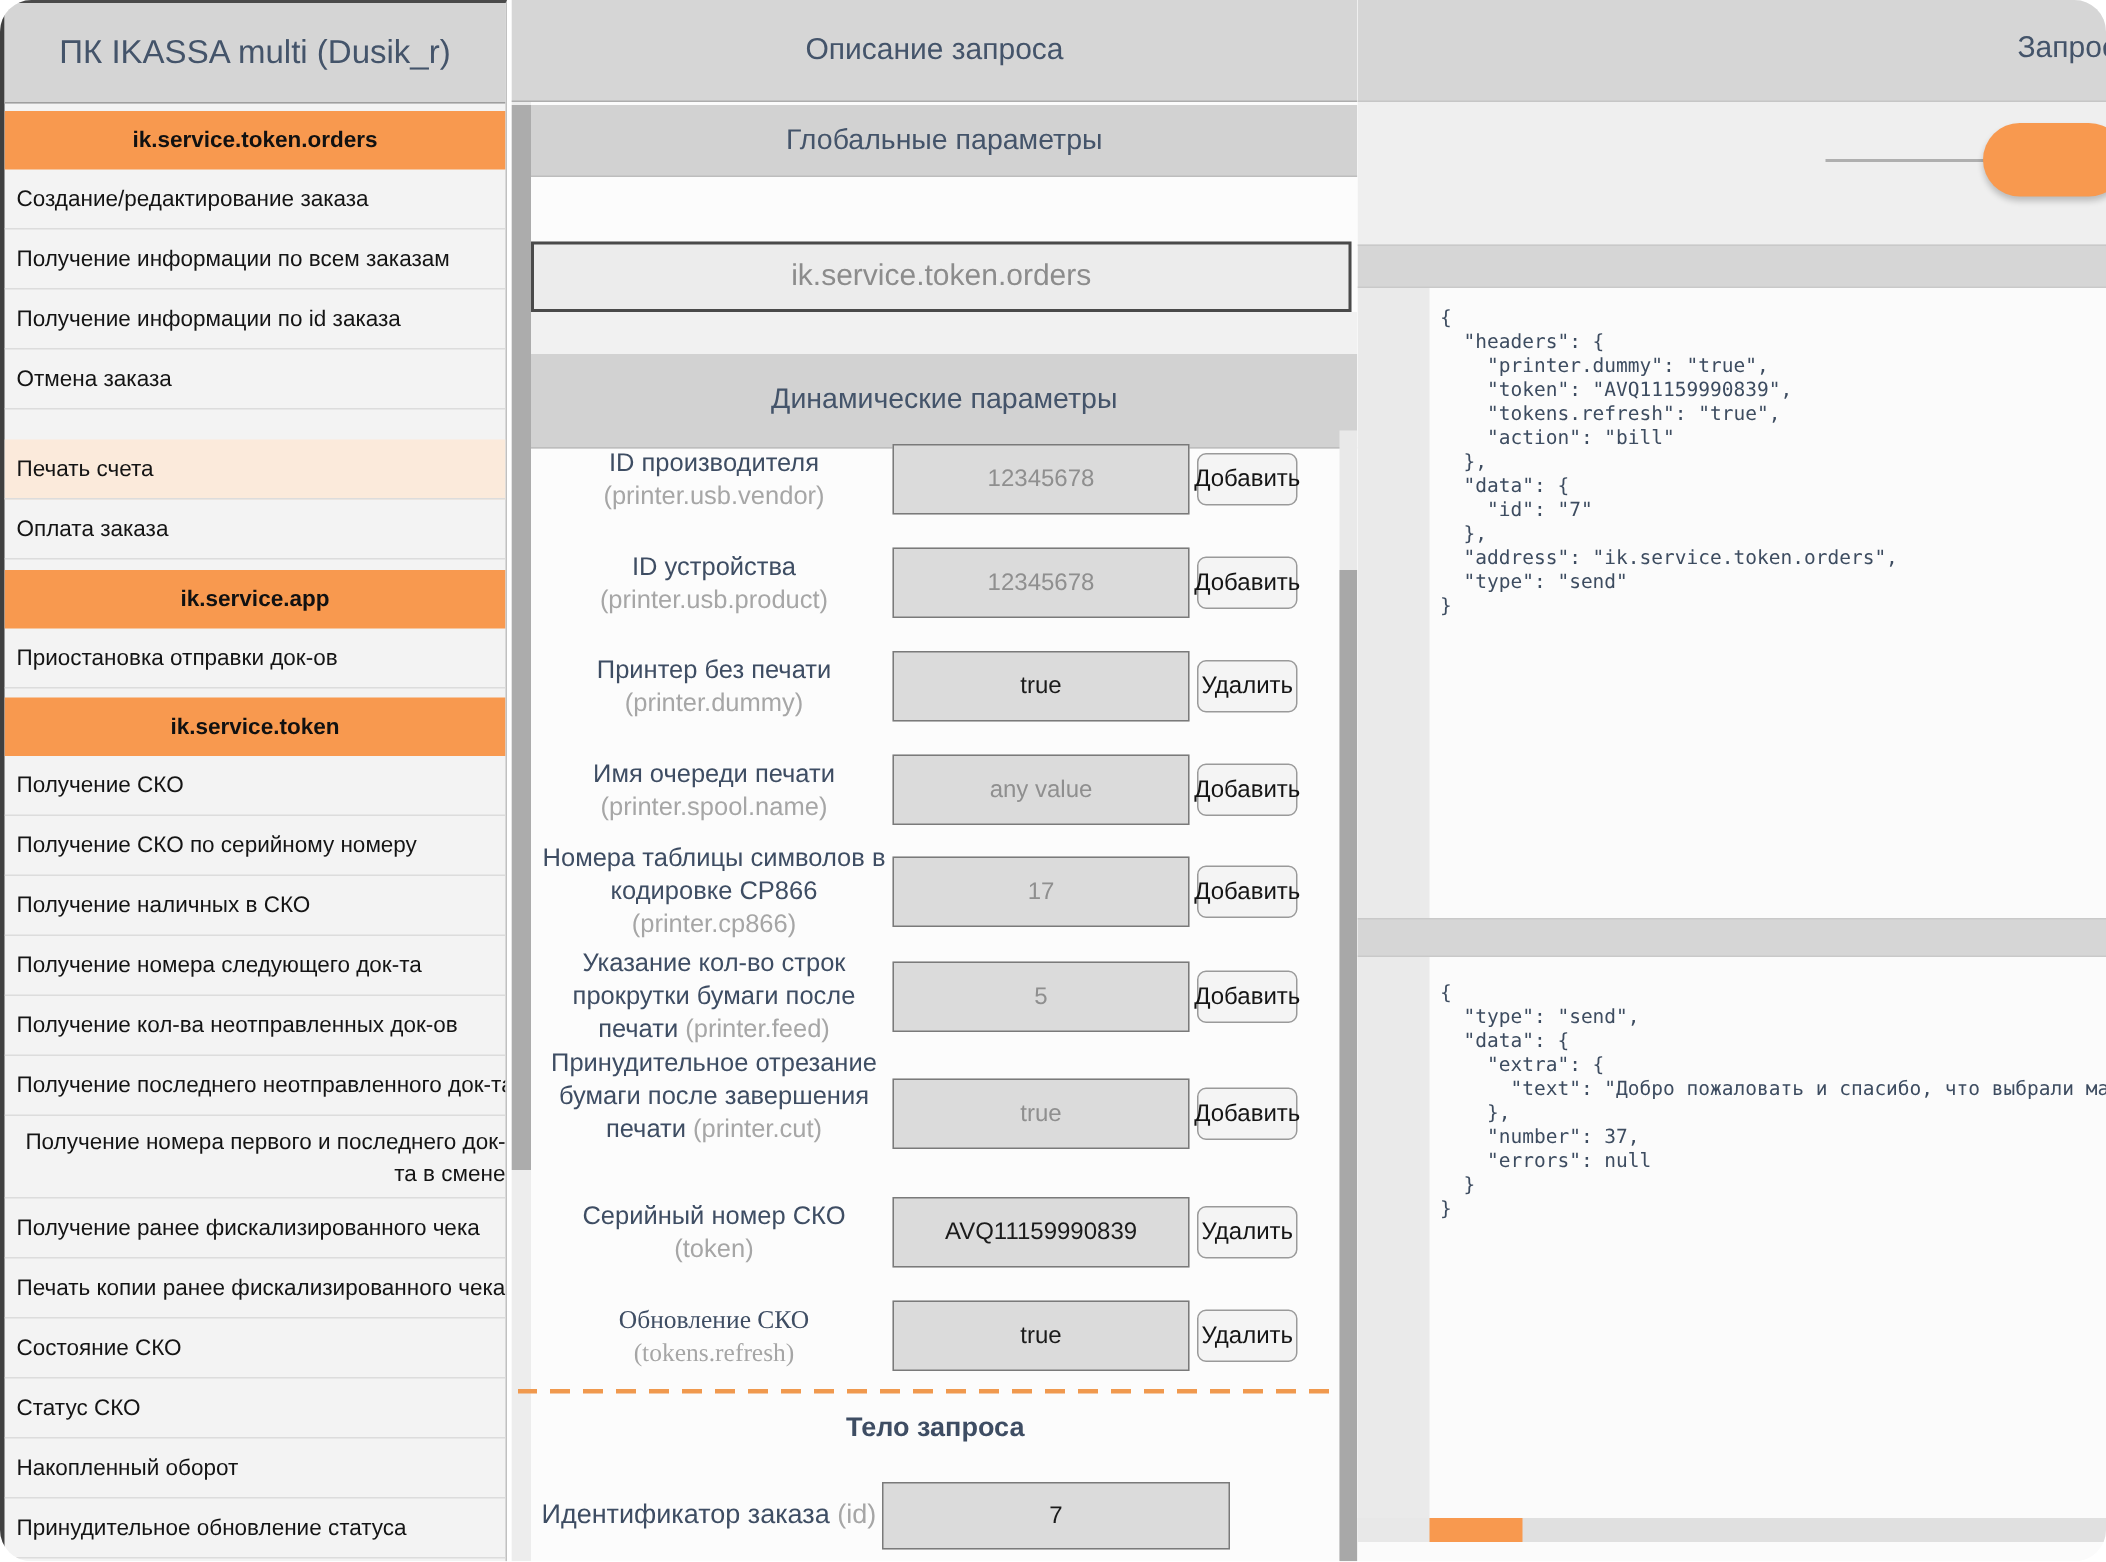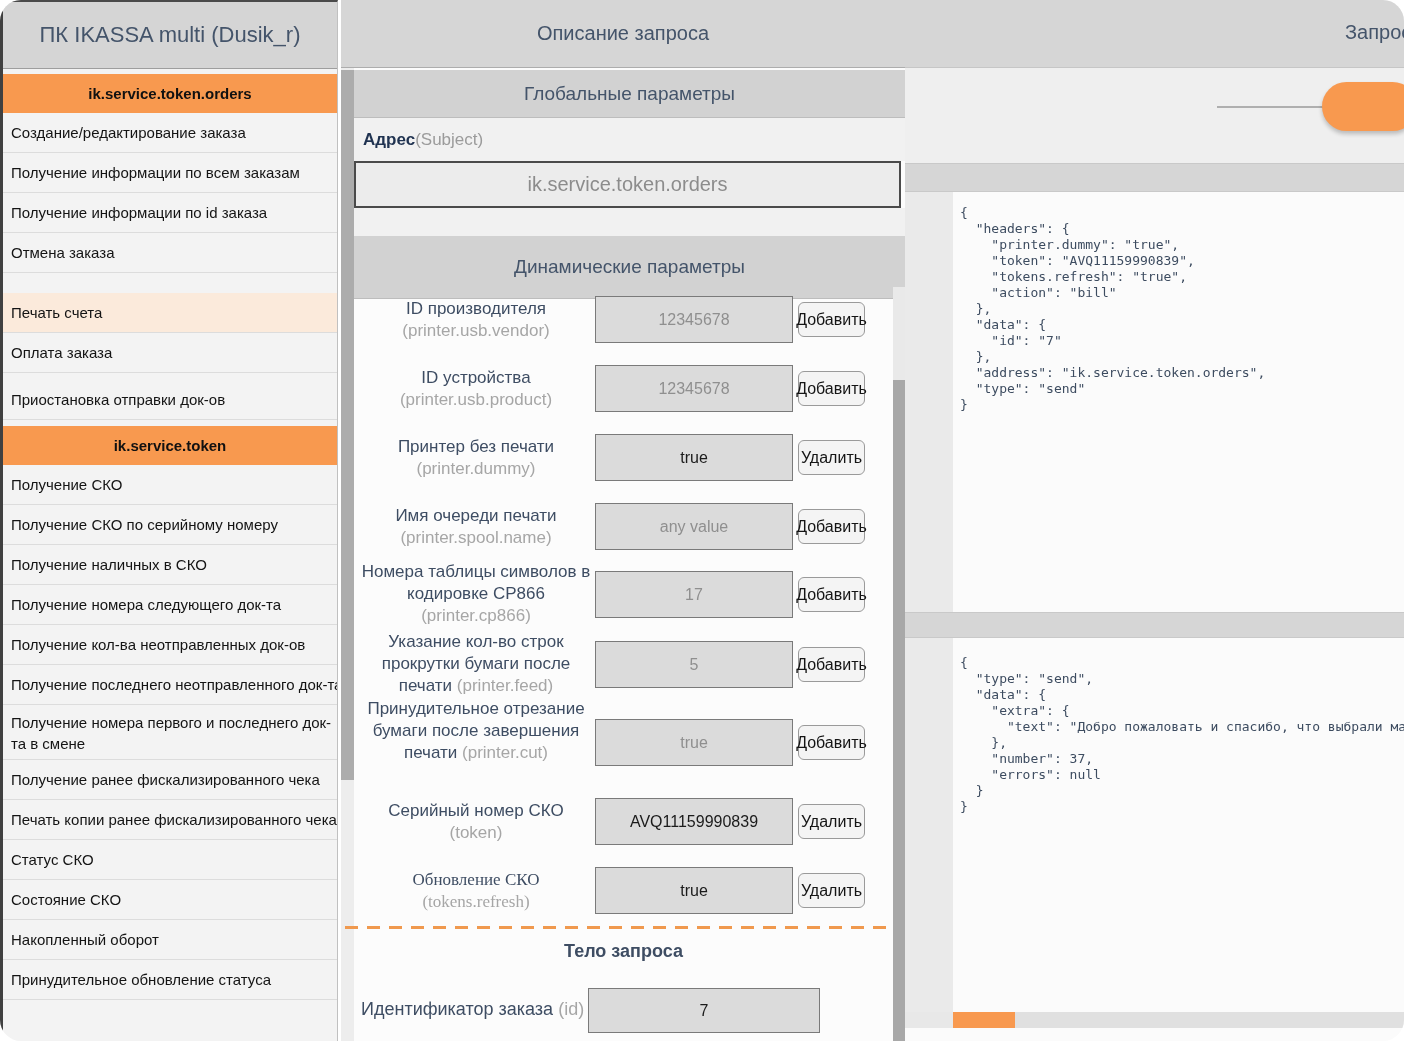--- a/index.html
+++ b/index.html
@@ -12,21 +12,21 @@
            border-right:1px solid #c0c0c0;box-sizing:border-box;overflow:hidden;}
   .sb-title{height:66px;background:#D5D5D5;border-bottom:1px solid #9e9e9e;
             display:flex;align-items:center;justify-content:center;
             font-size:22px;color:#44546A;}
   .sb-gap5{height:5px;} .sb-gap7{height:7px;} .sb-gap6{height:6px;}
   .sb-header{height:39px;background:#F8994F;display:flex;align-items:center;justify-content:center;
              font-size:15px;font-weight:bold;color:#111;}
   .sb-item{height:40px;box-sizing:border-box;border-bottom:1px solid #DCDCDC;
            line-height:39px;padding-left:8px;font-size:15px;color:#141414;
            white-space:nowrap;overflow:hidden;}
-  .sb-item.two-line{height:55px;line-height:21px;padding-top:7px;white-space:normal;}
+  .sb-item.two-line{height:55px;line-height:21px;padding-top:7px;white-space:normal;text-align:right;}
   .sb-item.selected{background:#FBEADB;margin-top:20px;}
 
   
   .middle{position:absolute;left:341px;top:0;width:564px;height:1041px;overflow:hidden;background:#FCFCFC;}
   .m-header{position:absolute;left:0;top:0;width:564px;height:68px;background:#D6D6D6;
             border-bottom:1px solid #ADADAD;box-sizing:border-box;
             display:flex;align-items:center;justify-content:center;font-size:20px;color:#44546A;}
   .m-vscroll-left{position:absolute;left:0;top:68px;width:13px;height:973px;background:#EDEDED;}
   .m-vscroll-left .thumb{position:absolute;left:0;top:2px;width:13px;height:710px;background:#ACACAC;}
   .m-sub{position:absolute;left:13px;width:551px;background:#D2D2D2;
@@ -112,52 +112,49 @@
 
     <div class="sb-header">ik.service.token.orders</div>
     <div class="sb-item">Создание/редактирование заказа</div>
     <div class="sb-item">Получение информации по всем заказам</div>
     <div class="sb-item">Получение информации по id заказа</div>
     <div class="sb-item">Отмена заказа</div>
     <div class="sb-item selected">Печать счета</div>
     <div class="sb-item">Оплата заказа</div>
 
     <div class="sb-gap7"></div>
+    <div class="sb-header">ik.service.app</div>
     <div class="sb-item">Приостановка отправки док-ов</div>
 
     <div class="sb-gap6"></div>
     <div class="sb-header">ik.service.token</div>
     <div class="sb-item">Получение СКО</div>
     <div class="sb-item">Получение СКО по серийному номеру</div>
     <div class="sb-item">Получение наличных в СКО</div>
     <div class="sb-item">Получение номера следующего док-та</div>
     <div class="sb-item">Получение кол-ва неотправленных док-ов</div>
     <div class="sb-item">Получение последнего неотправленного док-та</div>
     <div class="sb-item two-line">Получение номера первого и последнего док-та в смене</div>
     <div class="sb-item">Получение ранее фискализированного чека</div>
     <div class="sb-item">Печать копии ранее фискализированного чека</div>
+    <div class="sb-item">Состояние СКО</div>
     <div class="sb-item">Статус СКО</div>
-    <div class="sb-item">Состояние СКО</div>
     <div class="sb-item">Накопленный оборот</div>
     <div class="sb-item">Принудительное обновление статуса</div>
   </aside>
 
   <section class="middle">
     <div class="m-header">Описание запроса</div>
 
     <div class="m-vscroll-left">
       <div class="thumb"></div>
     </div>
 
     <div class="m-sub m-global">Глобальные параметры</div>
 
-    <div class="m-addr-row">
-      <span class="m-addr-label">Адрес</span>
-      <span class="m-addr-sub">(Subject)</span>
-    </div>
     <div class="m-addr-select">ik.service.token.orders</div>
     <div class="m-empty-row"></div>
 
     <div class="m-sub m-dynamic">Динамические параметры</div>
 
     <div class="f-label lt1"><span>ID производителя</span> <span class="key">(printer.usb.vendor)</span></div>
     <div class="f-input ph it1">12345678</div>
     <div class="f-btn bt1">Добавить</div>
 
     <div class="f-label lt2"><span>ID устройства</span> <span class="key">(printer.usb.product)</span></div>

